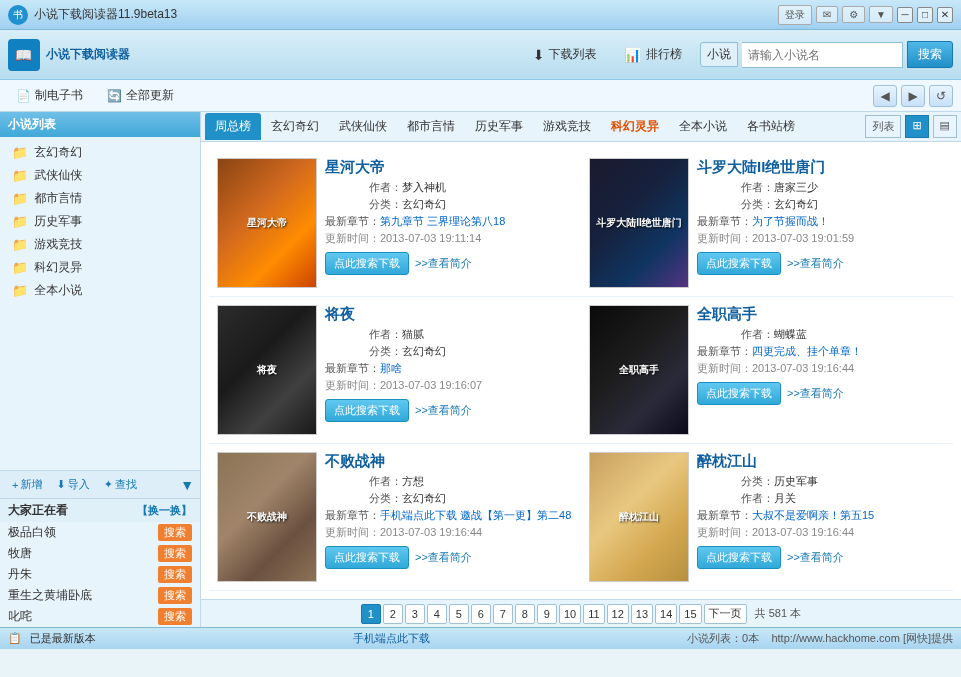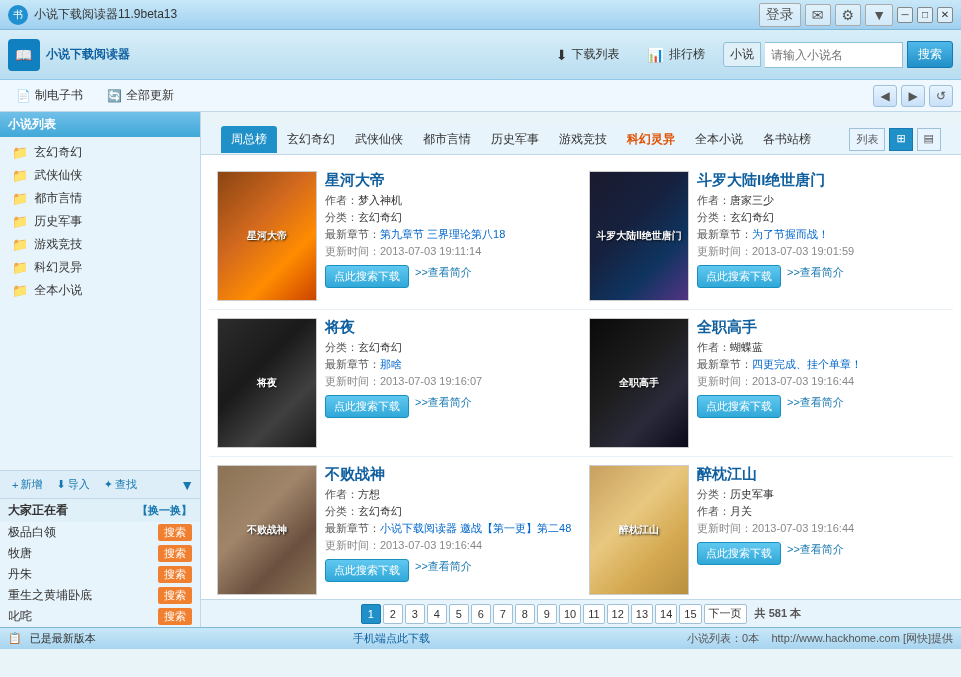--- a/index.html
+++ b/index.html
@@ -18,21 +18,21 @@
     #titlebar-left { display: flex; align-items: center; gap: 6px; font-size: 12px; color: #333; }
     #titlebar-logo {
       width: 20px; height: 20px;
       background: #2090d0;
       border-radius: 50%;
       display: flex; align-items: center; justify-content: center;
       color: white; font-size: 10px;
     }
     #titlebar-right { display: flex; align-items: center; gap: 4px; }
     .title-btn {
-      font-size: 14px; color: #555; cursor: pointer; padding: 2px 6px;
+      font-size: 10px; color: #555; cursor: pointer; padding: 2px 6px;
       background: rgba(255,255,255,0.5); border: 1px solid #aaa; border-radius: 2px;
     }
     .win-btn {
       width: 16px; height: 16px; border: 1px solid #888; border-radius: 2px;
       display: flex; align-items: center; justify-content: center;
       font-size: 10px; cursor: pointer; background: rgba(255,255,255,0.6); color: #333;
     }
 
     
     #toolbar {
@@ -144,23 +144,22 @@
     }
 
     
     #content { flex: 1; display: flex; flex-direction: column; overflow: hidden; }
 
     
     #category-tabs {
       display: flex; align-items: center;
       background: #e8f4fb;
       border-bottom: 1px solid #c0d8e8;
-      padding: 0 20px;
+      padding: 0 4px;
       height: 30px;
-      margin-top: 13px;
     }
     .cat-tab {
       padding: 5px 10px; cursor: pointer; font-size: 12px; color: #333;
       border-radius: 3px 3px 0 0; white-space: nowrap;
     }
     .cat-tab.active {
       background: #2090c8; color: white;
     }
     #view-toggle { margin-left: auto; display: flex; gap: 4px; }
     .view-btn {
@@ -189,46 +188,46 @@
     .cover-2 { background: linear-gradient(135deg, #1a1a2e 0%, #16213e 40%, #0f3460 70%, #533483 100%); }
     .cover-3 { background: linear-gradient(135deg, #2c2c2c 0%, #1a1a1a 40%, #404040 70%, #1a1a1a 100%); }
     .cover-4 { background: linear-gradient(135deg, #0a0a0a 0%, #1c1c1c 40%, #2a2a3a 70%, #0a0a1a 100%); }
     .cover-5 { background: linear-gradient(135deg, #8b7355 0%, #a0856a 40%, #6b5040 70%, #8b7355 100%); }
     .cover-6 { background: linear-gradient(135deg, #c8a060 0%, #e8c880 40%, #d4a850 70%, #b89040 100%); }
 
     .book-info { flex: 1; min-width: 0; }
     .book-title {
       font-size: 15px; font-weight: bold; color: #1060a0; margin-bottom: 3px; cursor: pointer;
     }
-    .book-meta { font-size: 11px; color: #555; margin-bottom: 2px; }
+    .book-meta { font-size: 11px; color: #555; margin-bottom: 2px; margin-left: 44px; }
     .book-meta span { color: #333; }
     .book-latest { font-size: 11px; color: #555; margin-bottom: 2px; }
     .book-latest span { color: #0066cc; cursor: pointer; }
     .book-time { font-size: 11px; color: #888; margin-bottom: 6px; }
-    .book-actions { display: flex; gap: 6px; align-items: flex-start; }
+    .book-actions { display: flex; gap: 6px; align-items: center; }
     .dl-btn {
       background: linear-gradient(180deg, #60c8f0 0%, #30a8d8 100%);
       border: 1px solid #1890c0; color: white; padding: 3px 8px;
       font-size: 11px; cursor: pointer; border-radius: 3px;
     }
     .info-link { color: #1878b0; font-size: 11px; cursor: pointer; }
 
     
     #pagination {
       height: 28px; background: #e8f4fb; border-top: 1px solid #c0d8e8;
       display: flex; align-items: center; justify-content: center; gap: 2px;
     }
     .page-btn {
       min-width: 20px; height: 20px; border: 1px solid #a0c0d8;
       background: white; cursor: pointer; font-size: 11px;
       display: flex; align-items: center; justify-content: center;
       padding: 0 4px; color: #333; border-radius: 2px;
     }
     .page-btn.active { background: #2090c8; color: white; border-color: #1878b0; }
-    .page-total { font-size: 11px; color: #555; margin-left: 6px; font-weight: bold; }
+    .page-total { font-size: 11px; color: #555; margin-left: 6px; }
 
     
     #statusbar {
       height: 22px; background: linear-gradient(180deg, #c8e8f8 0%, #a8d4f0 100%);
       border-top: 1px solid #80b8d8;
       display: flex; align-items: center; justify-content: space-between;
       padding: 0 8px; font-size: 11px; color: #333;
     }
     #statusbar-left { display: flex; align-items: center; gap: 8px; }
     #statusbar-center { color: #1060a0; cursor: pointer; }
@@ -274,21 +273,21 @@
       <span class="nav-icon">⬇</span>
       <span>下载列表</span>
     </div>
     <div class="toolbar-nav-item">
       <span class="nav-icon">📊</span>
       <span>排行榜</span>
     </div>
   </div>
   <div id="search-area">
     <div id="search-prefix">小说</div>
-    <input id="search-input" type="text" placeholder="请输入小说名" style="height: 26px; border-top: 1px solid rgb(144, 192, 216); border-right: 1px solid rgb(144, 192, 216); border-bottom: 1px solid rgb(144, 192, 216); border-image: initial; border-left: none; padding: 0px 6px; font-size: 12px; width: 138px; color: rgb(153, 153, 153);">
+    <input id="search-input" type="text" placeholder="请输入小说名" style="height: 26px; border-top: 1px solid rgb(144, 192, 216); border-right: 1px solid rgb(144, 192, 216); border-bottom: 1px solid rgb(144, 192, 216); border-image: initial; border-left: none; padding: 0px 6px; font-size: 12px; width: 161px; color: rgb(153, 153, 153);">
     <button id="search-btn" class="dl-btn" style="background:linear-gradient(180deg,#50b8e8 0%,#2090c8 100%); border:1px solid #1878b0; color:white; padding:4px 10px; cursor:pointer; border-radius:0 3px 3px 0; font-size:12px;">搜索</button>
   </div>
 </div>
 
 <div id="actionbar">
   <div class="action-btn">
     <span class="action-icon">📄</span>
     <span>制电子书</span>
   </div>
   <div class="action-btn">
@@ -438,20 +437,21 @@
           </div>
         </div>
       </div>
 
       <div class="book-card">
         <div class="book-cover cover-3">
           <span class="cover-text">将夜</span>
         </div>
         <div class="book-info">
           <div class="book-title">将夜</div>
+          <div class="book-meta">作者：<span>猫腻</span></div>
           <div class="book-meta">分类：<span>玄幻奇幻</span></div>
           <div class="book-latest">最新章节：<span>那啥</span></div>
           <div class="book-time">更新时间：2013-07-03 19:16:07</div>
           <div class="book-actions">
             <button class="dl-btn">点此搜索下载</button>
             <span class="info-link">&gt;&gt;查看简介</span>
           </div>
         </div>
       </div>
 
@@ -472,37 +472,38 @@
       </div>
 
       <div class="book-card">
         <div class="book-cover cover-5">
           <span class="cover-text">不败战神</span>
         </div>
         <div class="book-info">
           <div class="book-title">不败战神</div>
           <div class="book-meta">作者：<span>方想</span></div>
           <div class="book-meta">分类：<span>玄幻奇幻</span></div>
-          <div class="book-latest">最新章节：<span>小说下载阅读器 邀战【第一更】第二48</span></div>
+          <div class="book-latest">最新章节：<span>手机端点此下载 邀战【第一更】第二48</span></div>
           <div class="book-time">更新时间：2013-07-03 19:16:44</div>
           <div class="book-actions">
             <button class="dl-btn">点此搜索下载</button>
             <span class="info-link">&gt;&gt;查看简介</span>
           </div>
         </div>
       </div>
 
       <div class="book-card">
         <div class="book-cover cover-6">
           <span class="cover-text">醉枕江山</span>
         </div>
         <div class="book-info">
           <div class="book-title">醉枕江山</div>
           <div class="book-meta">分类：<span>历史军事</span></div>
           <div class="book-meta">作者：<span>月关</span></div>
+          <div class="book-latest">最新章节：<span>大叔不是爱啊亲！第五15</span></div>
           <div class="book-time">更新时间：2013-07-03 19:16:44</div>
           <div class="book-actions">
             <button class="dl-btn">点此搜索下载</button>
             <span class="info-link">&gt;&gt;查看简介</span>
           </div>
         </div>
       </div>
 
     </div>
 

